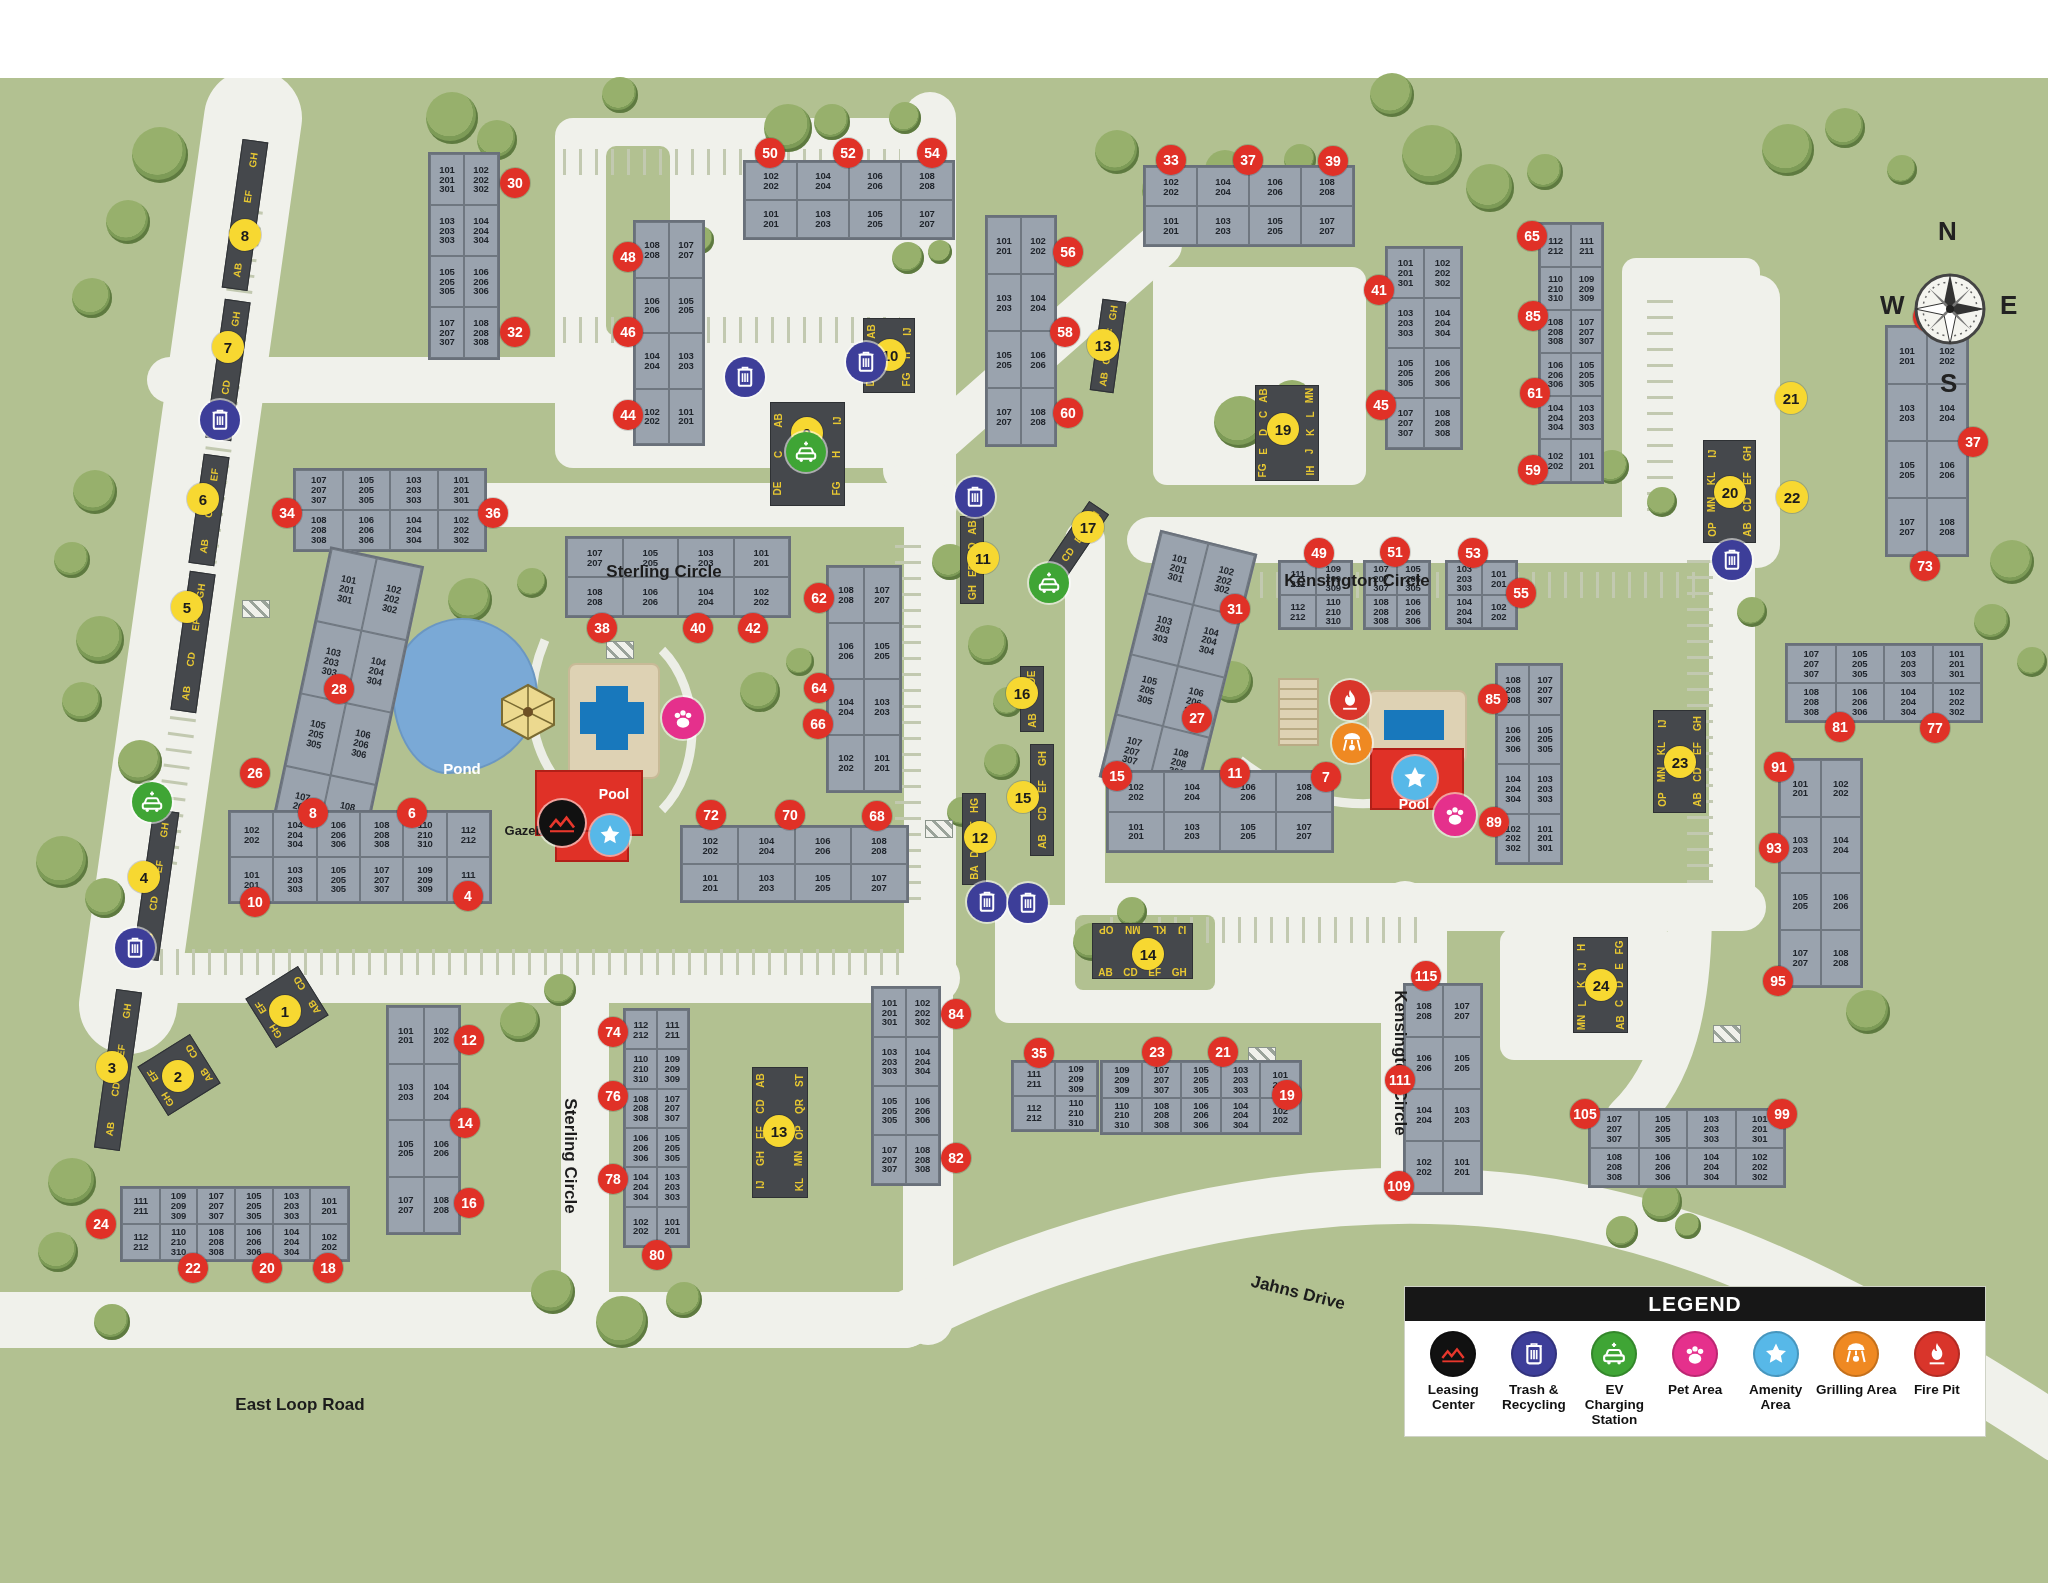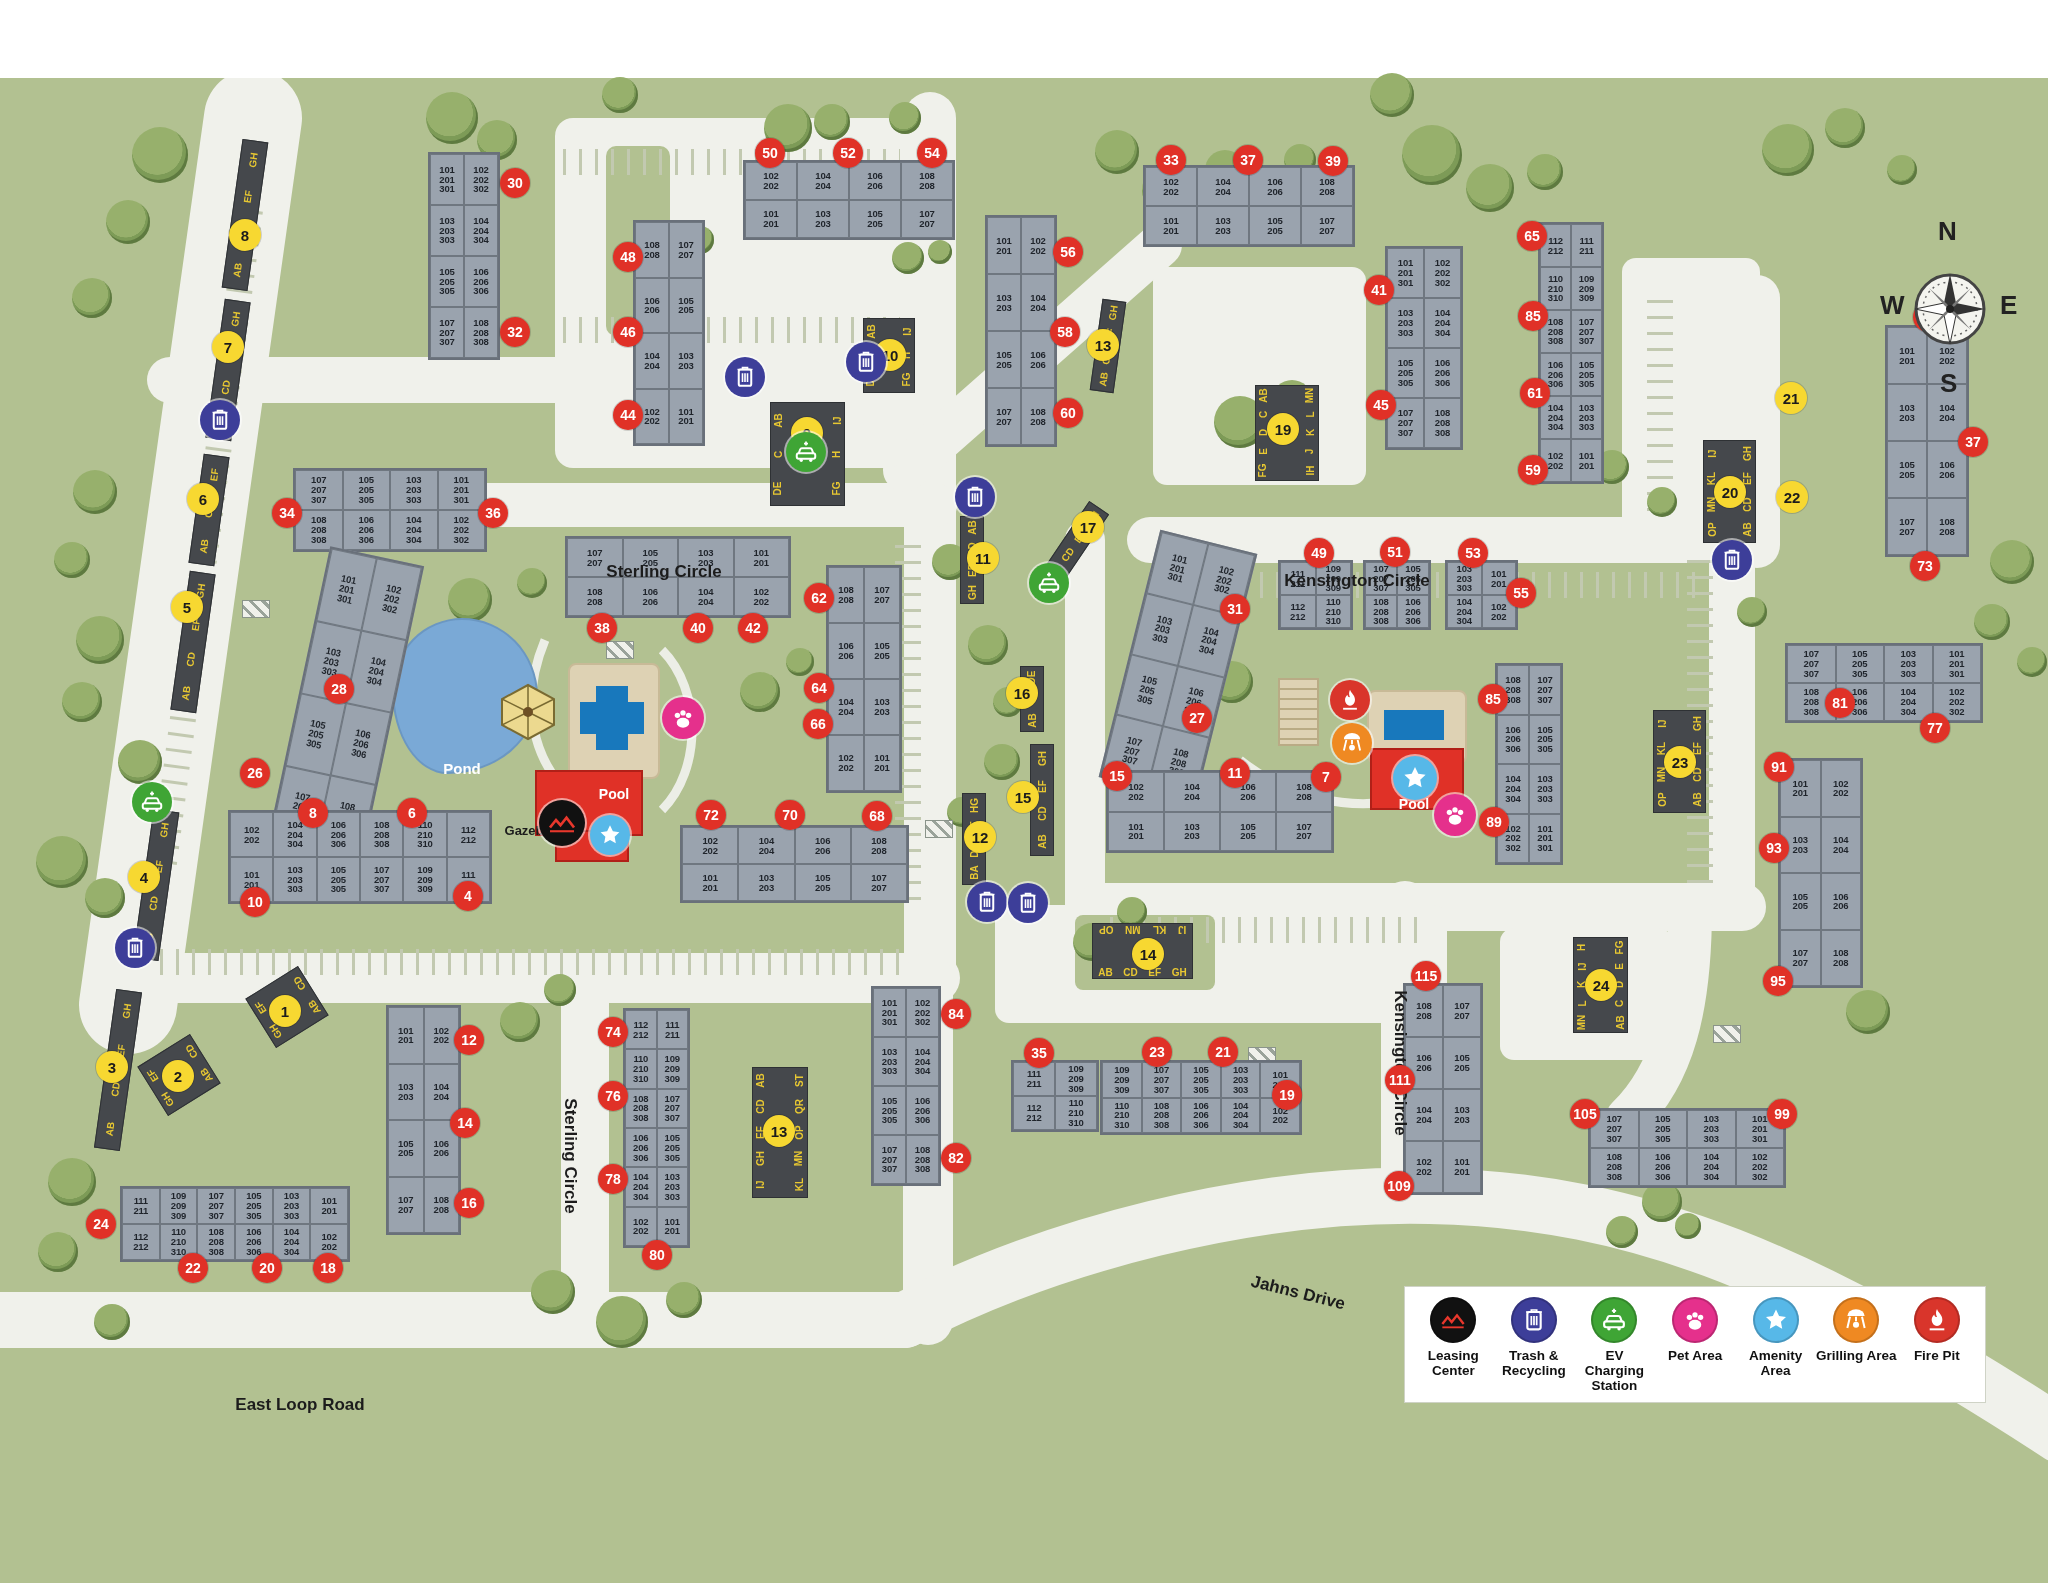--- a/index.html
+++ b/index.html
@@ -1430,21 +1430,21 @@
         <div class="badge red" style="left: 1913px; top: 224px;">69</div>
         <div class="badge red" style="left: 775px; top: 722px;">70</div>
         <div class="badge red" style="left: 1958px; top: 349px;">37</div>
         <div class="badge red" style="left: 696px; top: 722px;">72</div>
         <div class="badge red" style="left: 1910px; top: 473px;">73</div>
         <div class="badge red" style="left: 598px; top: 939px;">74</div>
         <div class="badge red" style="left: 598px; top: 1003px;">76</div>
         <div class="badge red" style="left: 1920px; top: 635px;">77</div>
         <div class="badge red" style="left: 598px; top: 1086px;">78</div>
         <div class="badge red" style="left: 642px; top: 1162px;">80</div>
-        <div class="badge red" style="left: 1825px; top: 610px;">81</div>
+        <div class="badge red" style="left: 1825px; top: 634px;">81</div>
         <div class="badge red" style="left: 941px; top: 1065px;">82</div>
         <div class="badge red" style="left: 941px; top: 921px;">84</div>
         <div class="badge red" style="left: 1478px; top: 606px;">85</div>
         <div class="badge red" style="left: 1479px; top: 729px;">89</div>
         <div class="badge red" style="left: 1764px; top: 674px;">91</div>
         <div class="badge red" style="left: 1759px; top: 755px;">93</div>
         <div class="badge red" style="left: 1763px; top: 888px;">95</div>
         <div class="badge red" style="left: 1767px; top: 1021px;">99</div>
         <div class="badge red" style="left: 1570px; top: 1021px;">105</div>
         <div class="badge red" style="left: 1384px; top: 1093px;">109</div>
@@ -1487,20 +1487,21 @@
         <div class="maplabel" style="left: 1400px; top: 985px; font-size: 17px; color: rgb(28, 28, 28); transform: translate(-50%, -50%) rotate(90deg);">Kensington Circle</div>
         <div class="maplabel" style="left: 300px; top: 1327px; font-size: 17px; color: rgb(28, 28, 28); transform: translate(-50%, -50%) rotate(0deg);">East Loop Road</div>
         <div class="maplabel" style="left: 1298px; top: 1215px; font-size: 17px; color: rgb(28, 28, 28); transform: translate(-50%, -50%) rotate(14deg);">Jahns Drive</div>
         <div class="maplabel" style="left: 462px; top: 690px; font-size: 15px; color: rgb(255, 255, 255); transform: translate(-50%, -50%) rotate(0deg);">Pond</div>
         <div class="maplabel" style="left: 528px; top: 752px; font-size: 13px; color: rgb(28, 28, 28); transform: translate(-50%, -50%) rotate(0deg);">Gazebo</div>
         <div class="maplabel" style="left: 614px; top: 716px; font-size: 14px; color: rgb(255, 255, 255); transform: translate(-50%, -50%) rotate(0deg);">Pool</div>
         <div class="maplabel" style="left: 1414px; top: 726px; font-size: 14px; color: rgb(255, 255, 255); transform: translate(-50%, -50%) rotate(0deg);">Pool</div>
       </div>
 
     <div id="legend" style="left: 1405px; top: 1209px; width: 580px;">
+      <div class="hdr">LEGEND</div>
       <div class="items">
           <div class="item">
             <div class="lic" style="background: rgb(17, 17, 17);">
               <svg width="32" height="32" viewBox="0 0 24 24">
                 <path d="M4,15 l4-5 3,3.5 4-5 5,6.5" fill="none" stroke="#e8372c" stroke-width="1.8"></path>
                 <path d="M4,17.5 h16" stroke="#e8372c" stroke-width="1.4"></path>
               </svg>
             </div>
             <div class="lbl">Leasing Center</div>
           </div>

